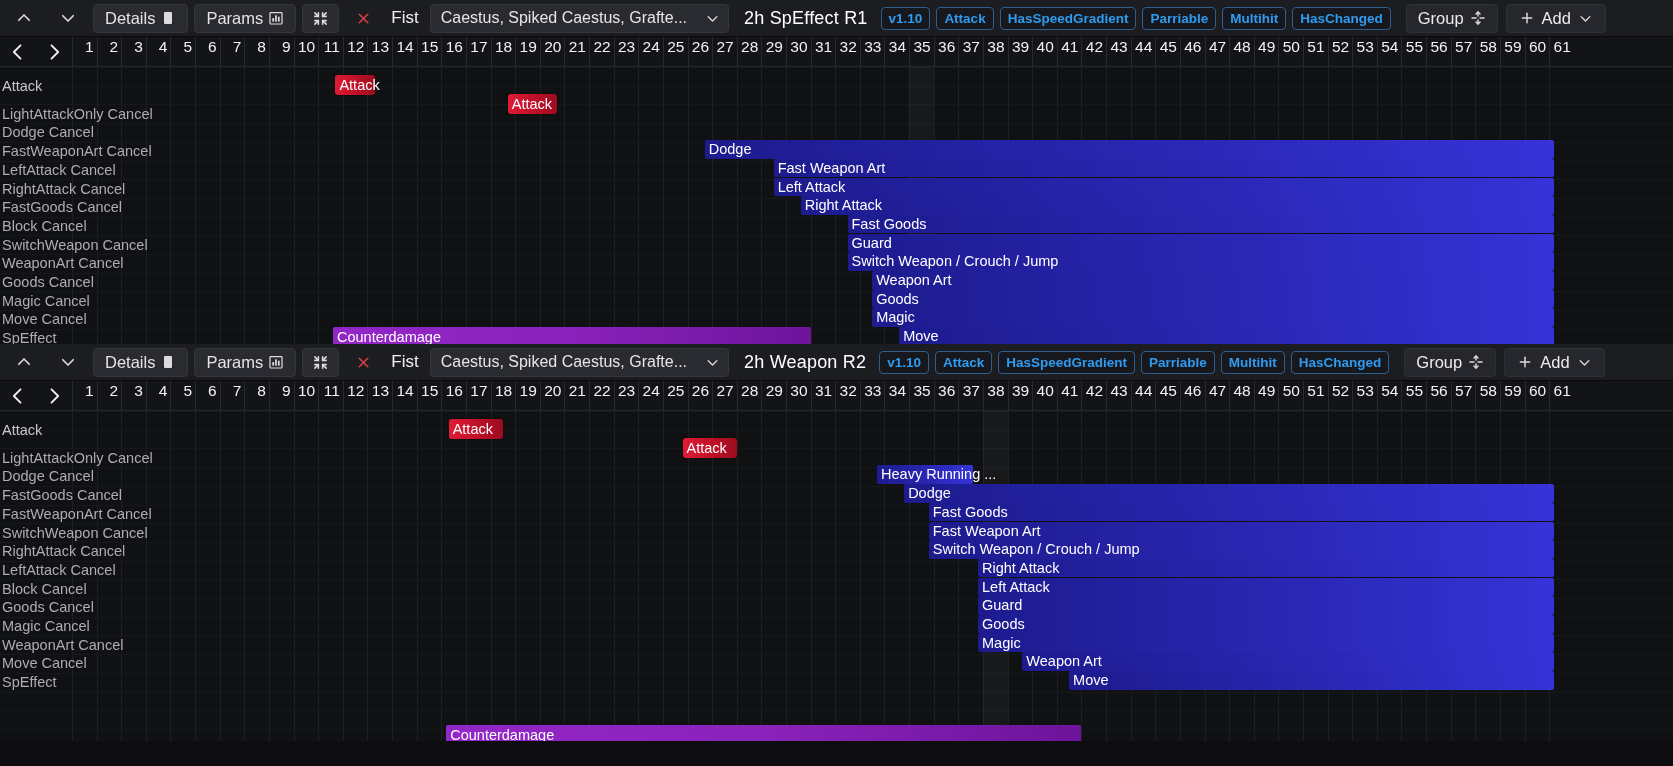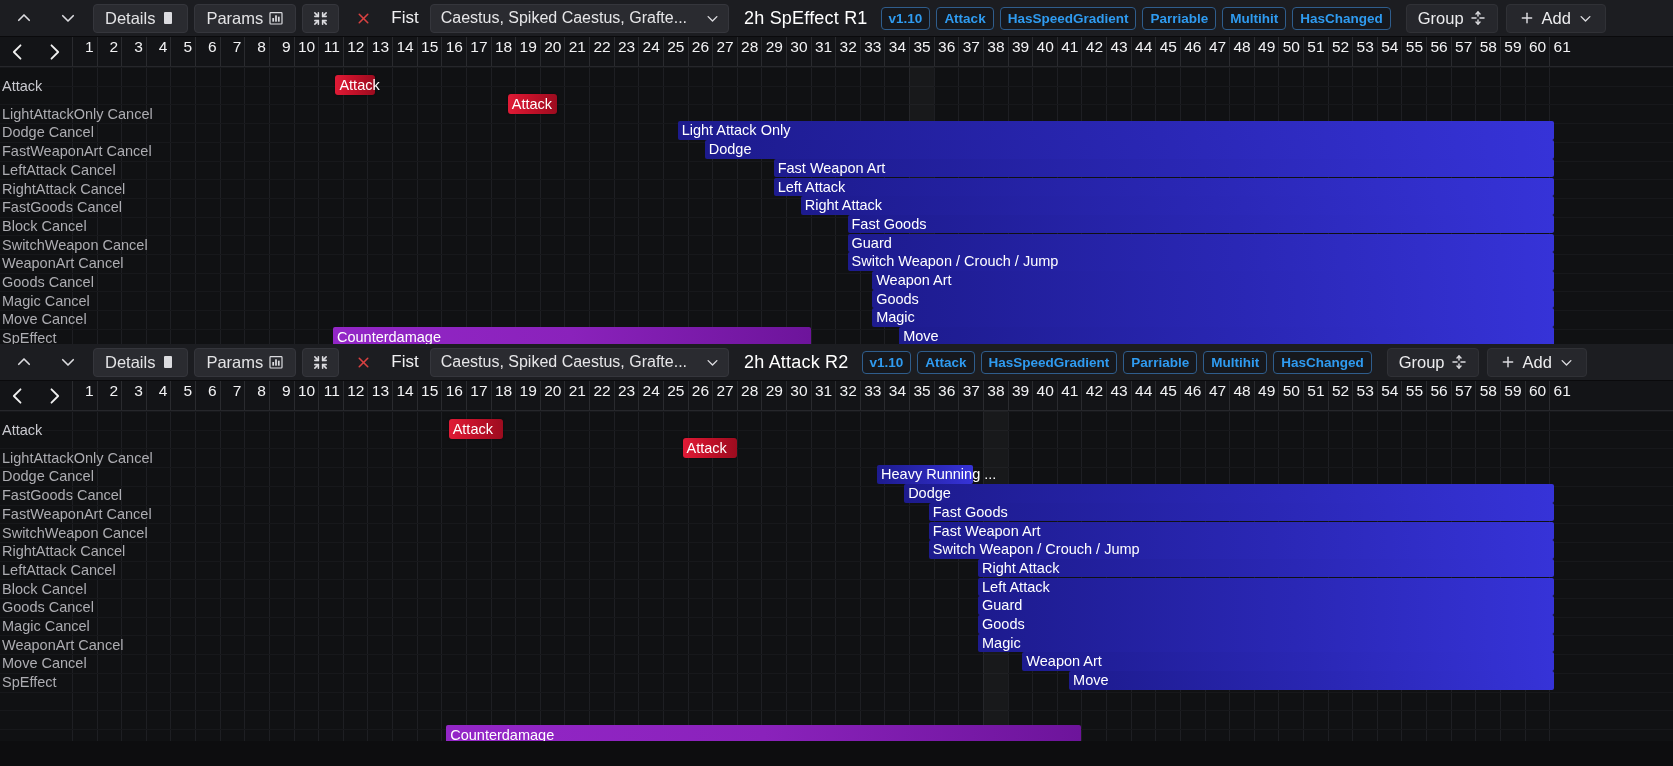--- a/index.html
+++ b/index.html
@@ -544,23 +544,20 @@
         <div class="rowlabel" style="top: 206px;">Goods Cancel</div>
         <div class="rowlabel" style="top: 224.7px;">Magic Cancel</div>
         <div class="rowlabel" style="top: 243.4px;">Move Cancel</div>
         <div class="rowlabel" style="top: 262.1px;">SpEffect</div>
         <div class="bar red" style="left: 335.434px; width: 39.392px; top: 8px;">
           <span class="btxt">Attack</span>
         </div>
         <div class="bar red" style="left: 507.774px; width: 49.24px; top: 26.7px;">
           <span class="btxt">Attack</span>
         </div>
-        <div class="bar blue" style="left: 677.652px; width: 876.472px; top: 54.4px;">
-          <span class="btxt">Light Attack Only</span>
-        </div>
         <div class="bar blue" style="left: 704.734px; width: 849.39px; top: 73.1px;">
           <span class="btxt">Dodge</span>
         </div>
         <div class="bar blue" style="left: 773.67px; width: 780.454px; top: 91.8px;">
           <span class="btxt">Fast Weapon Art</span>
         </div>
         <div class="bar blue" style="left: 773.67px; width: 780.454px; top: 110.5px;">
           <span class="btxt">Left Attack</span>
         </div>
         <div class="bar blue" style="left: 800.752px; width: 753.372px; top: 129.2px;">
@@ -654,21 +651,21 @@
         </div>
         <div class="tb-label">Fist</div>
         <div class="combo">
           <span>Caestus, Spiked Caestus, Grafte...</span>
           <span style="display: inline-flex; align-items: center;">
             <svg xmlns="http://www.w3.org/2000/svg" width="15" height="15" viewBox="0 0 24 24" fill="none" stroke="#dcdce0" stroke-width="2.2" stroke-linecap="round" stroke-linejoin="round" class="ic">
               <polyline points="5,9 12,16 19,9"></polyline>
             </svg>
           </span>
         </div>
-        <div class="title-text">2h Attack R2</div>
+        <div class="title-text">2h Weapon R2</div>
         <div class="tag">v1.10</div>
         <div class="tag">Attack</div>
         <div class="tag">HasSpeedGradient</div>
         <div class="tag">Parriable</div>
         <div class="tag">Multihit</div>
         <div class="tag">HasChanged</div>
         <div class="group-btn">
           <span>Group</span>
           <span style="display: inline-flex; align-items: center;">
             <svg xmlns="http://www.w3.org/2000/svg" width="16" height="16" viewBox="0 0 24 24" fill="none" stroke="#dcdce0" stroke-width="2.2" stroke-linecap="round" stroke-linejoin="round" class="ic">

